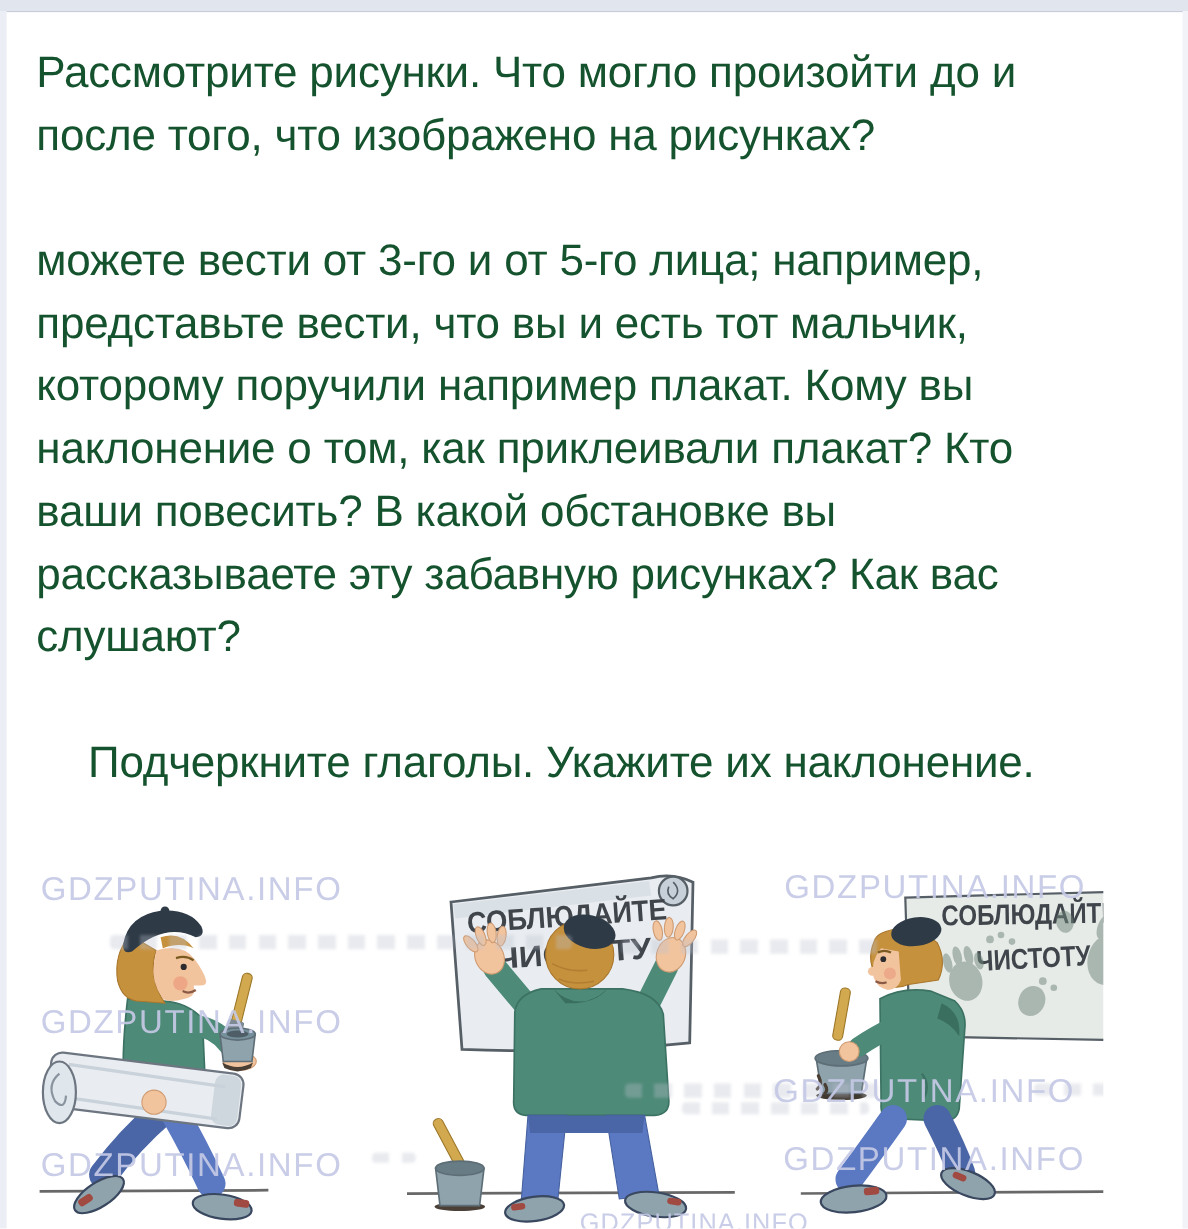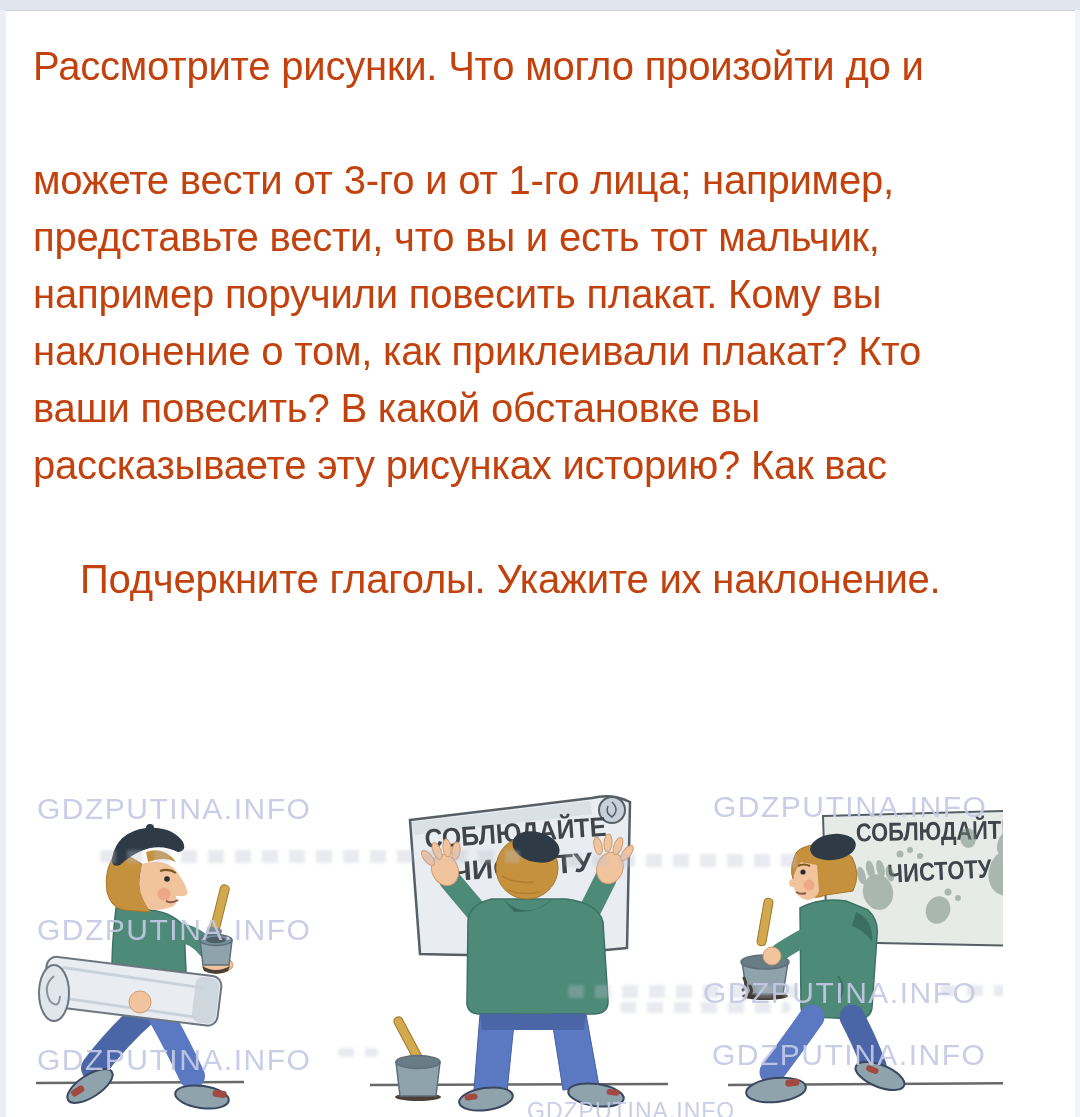--- a/index.html
+++ b/index.html
@@ -4,21 +4,21 @@
 <style>
   html,body{margin:0;padding:0;background:#ffffff;}
   .page{
     position:relative;width:1080px;height:1117px;overflow:hidden;
     background:#ffffff;font-family:"Liberation Sans",sans-serif;
   }
   .top-bar{position:absolute;left:0;top:0;width:1080px;height:10px;
     background:#e1e5ee;border-bottom:1px solid #c8cdd9;}
   .left-strip{position:absolute;left:0;top:10px;width:6px;height:1107px;background:#eceef5;}
   .right-strip{position:absolute;right:0;top:10px;width:5px;height:1107px;background:#f2f3f8;}
-  .text-block{position:absolute;left:33px;top:38px;width:1010px;color:#c2410c;}
+  .text-block{position:absolute;left:33px;top:38px;width:1010px;color:#14532d;}
   .para{margin:0 0 57px 0;}
   .para:last-child{margin-bottom:0;margin-left:47px;}
   .line{font-size:40px;line-height:57px;white-space:nowrap;letter-spacing:-0.2px;}
   .illustration{position:absolute;left:0;top:780px;width:1003px;height:337px;overflow:hidden;}
   .illustration svg{position:absolute;left:0;top:0;}
   .wm{position:absolute;font-size:30px;letter-spacing:1.5px;color:#c5c9e5;opacity:.92;white-space:nowrap;}
   .wm.small{font-size:23px;letter-spacing:1px;}
   .ghost{position:absolute;height:13px;border-radius:4px;opacity:.8;
     background:repeating-linear-gradient(90deg, rgba(188,192,206,.42) 0 16px, rgba(188,192,206,0) 16px 27px);
     filter:blur(1.5px);}
@@ -29,28 +29,30 @@
 
 <div class="page">
 
   <div class="top-bar"></div>
   <div class="left-strip"></div>
   <div class="right-strip"></div>
 
   <div class="text-block">
     <div class="para">
       <div class="line">Рассмотрите рисунки. Что могло произойти до и</div>
+      <div class="line">после того, что изображено на рисунках?</div>
     </div>
     <div class="para">
-      <div class="line">можете вести от 3-го и от 1-го лица; например,</div>
+      <div class="line">можете вести от 3-го и от 5-го лица; например,</div>
       <div class="line">представьте вести, что вы и есть тот мальчик,</div>
-      <div class="line">например поручили повесить плакат. Кому вы</div>
+      <div class="line">которому поручили например плакат. Кому вы</div>
       <div class="line">наклонение о том, как приклеивали плакат? Кто</div>
       <div class="line">ваши повесить? В какой обстановке вы</div>
-      <div class="line">рассказываете эту рисунках историю? Как вас</div>
+      <div class="line">рассказываете эту забавную рисунках? Как вас</div>
+      <div class="line">слушают?</div>
     </div>
     <div class="para">
       <div class="line">Подчеркните глаголы. Укажите их наклонение.</div>
     </div>
   </div>
 
   <div class="illustration">
 
     <svg width="1080" height="337" viewBox="0 0 1080 337">
 

